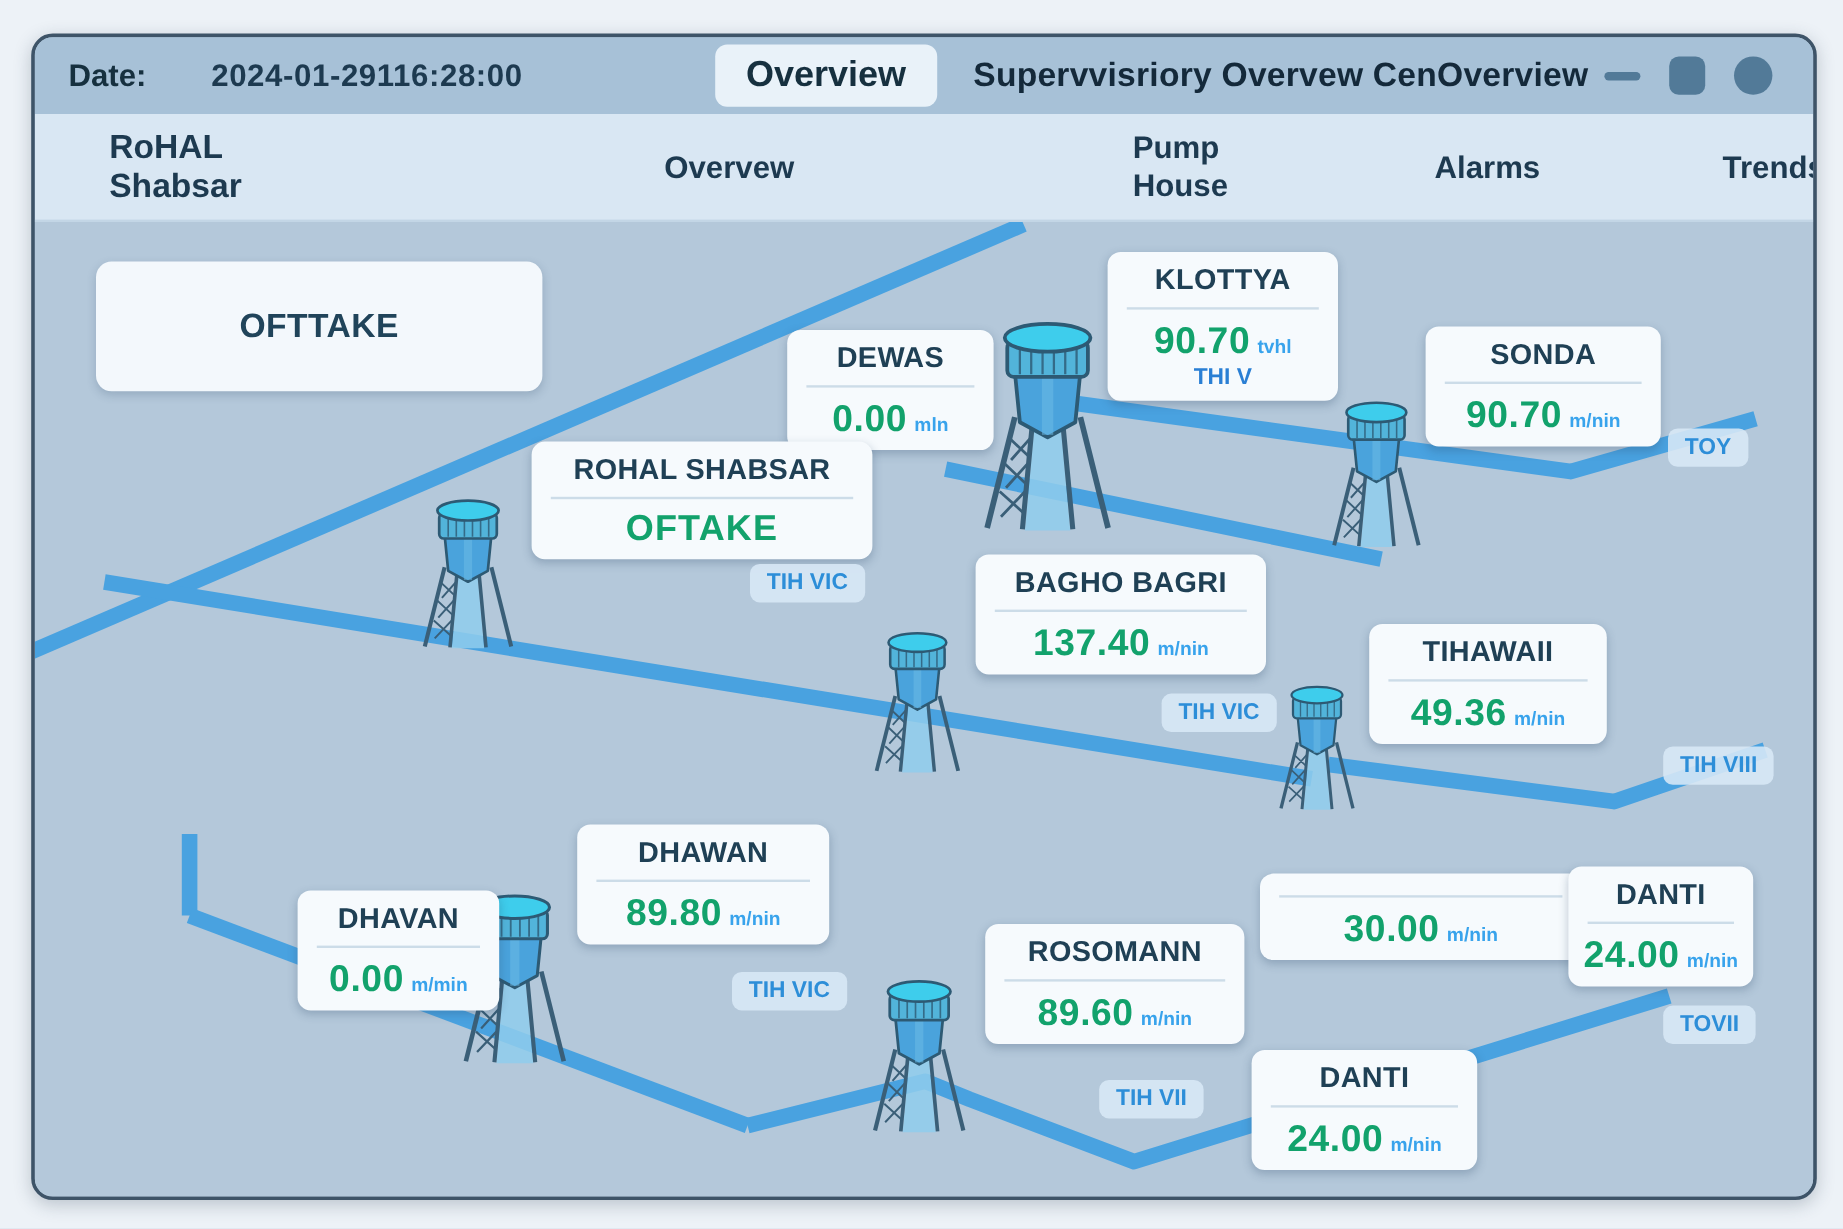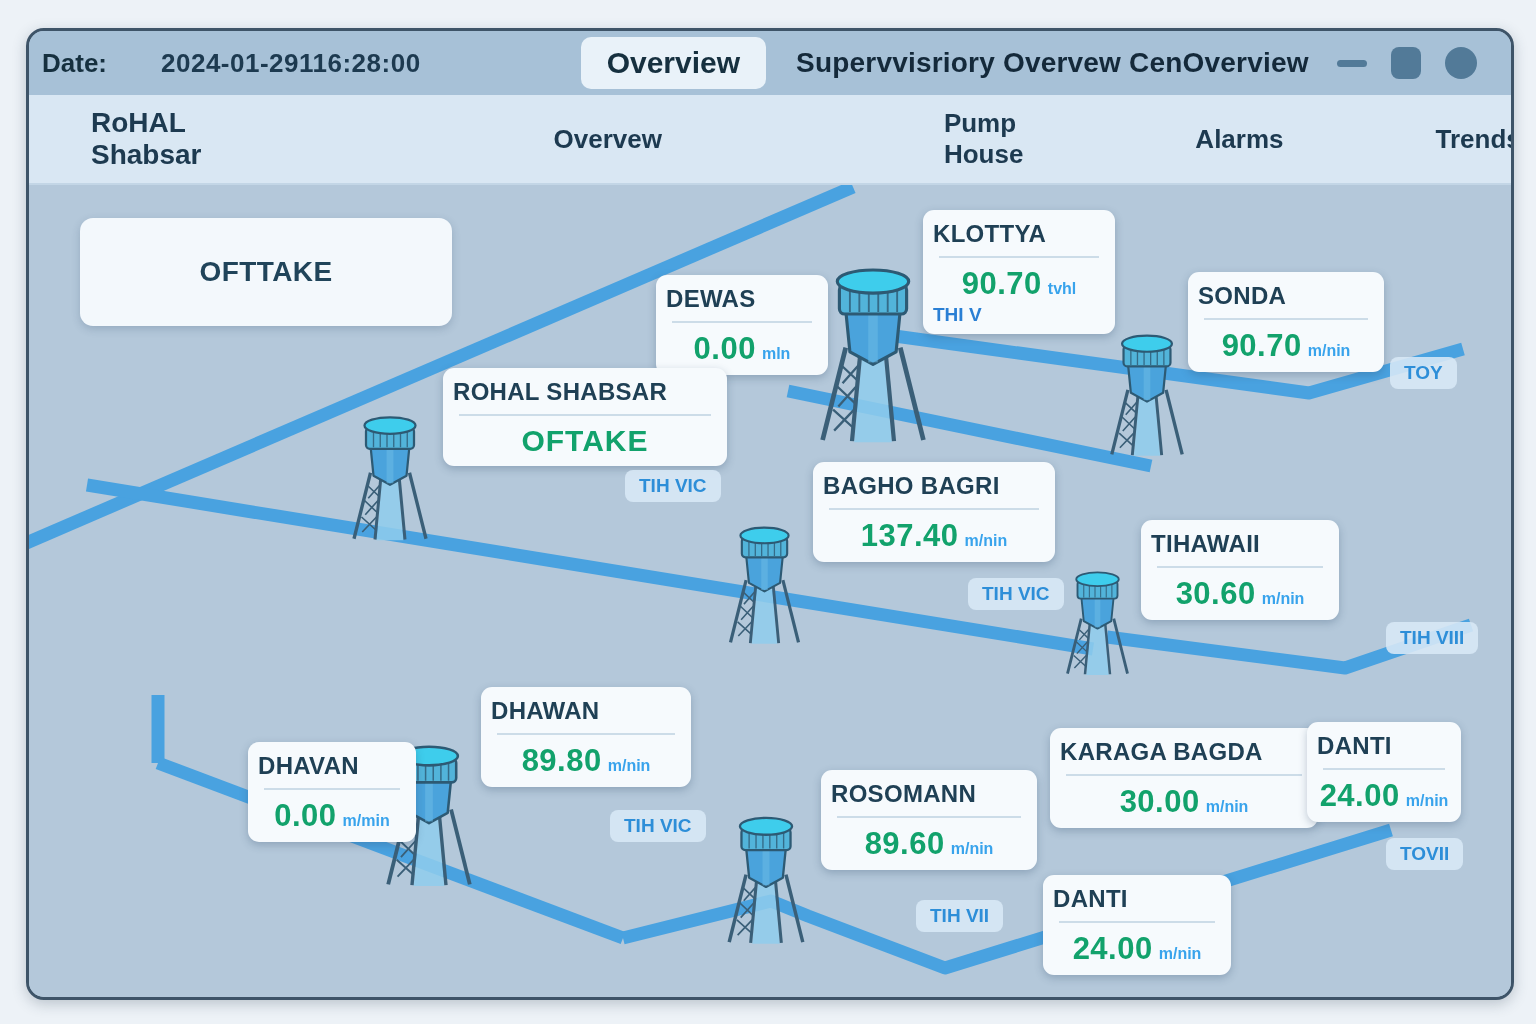--- a/index.html
+++ b/index.html
@@ -11,21 +11,21 @@
     position:relative;
   }
   .window{
     position:absolute;left:26px;top:28px;width:1482px;height:966px;
     border:3px solid #3e5468;border-radius:18px;overflow:hidden;
     background:#b4c8da;box-shadow:0 4px 14px rgba(40,60,80,.25);
   }
   
   .titlebar{
     height:64px;background:#a7c1d7;display:flex;align-items:center;
-    padding:0 13px;position:relative;
+    padding:0 28px;position:relative;
   }
   .date-label{font-size:26px;font-weight:700;color:#16303f;}
   .date-value{font-size:26px;font-weight:600;color:#1d3a50;margin-left:54px;letter-spacing:.5px;}
   .overview-btn{
     margin-left:160px;background:#e9f2f9;border:none;border-radius:10px;
     padding:9px 26px;font-size:30px;font-weight:700;color:#16303f;
     font-family:"Liberation Sans",sans-serif;cursor:pointer;
   }
   .app-title{font-size:28px;font-weight:700;color:#14293a;margin-left:30px;letter-spacing:.2px;}
   .win-controls{position:absolute;right:34px;top:0;height:64px;display:flex;align-items:center;gap:24px;}
@@ -44,21 +44,21 @@
   .nav-item.i2{margin-left:172px;}
   .nav-item.i3{margin-left:152px;}
   
   .canvas{position:relative;width:100%;height:812px;background:#b4c8da;overflow:hidden;}
   .pipes{position:absolute;left:0;top:0;}
   .tower{position:absolute;}
   
   .card{
     position:absolute;background:#f6fafd;border-radius:11px;
     box-shadow:0 3px 8px rgba(40,70,100,.28);
-    padding:10px 10px 8px;
+    padding:10px 10px 8px;text-align:center;
   }
   .card-title{font-size:24px;font-weight:700;color:#1f4055;letter-spacing:.3px;white-space:nowrap;}
   .card-divider{height:2px;background:#ccdce8;margin:8px 6px;}
   .card-valrow{display:flex;justify-content:center;align-items:baseline;gap:6px;}
   .value{font-size:31px;font-weight:700;color:#12a26c;letter-spacing:.5px;}
   .unit{font-size:16px;font-weight:700;color:#38a3ec;}
   .card-sub{font-size:19px;font-weight:700;color:#2a7fd4;margin-top:2px;}
   .card-sub:empty{display:none;}
   .value-text{font-size:30px;font-weight:800;color:#12a26c;letter-spacing:1px;}
   
@@ -199,21 +199,21 @@
       <div class="card-valrow">
           <span class="value">137.40</span>
           <span class="unit">m/nin</span>
         </div>
     </div>
 
     <div class="card" style="left:1112px;top:335px;width:178px">
       <div class="card-title">TIHAWAII</div>
       <div class="card-divider"></div>
       <div class="card-valrow">
-          <span class="value">30.60</span>
+          <span class="value">49.36</span>
           <span class="unit">m/nin</span>
         </div>
     </div>
 
     <div class="card" style="left:452px;top:502px;width:190px">
       <div class="card-title">DHAWAN</div>
       <div class="card-divider"></div>
       <div class="card-valrow">
           <span class="value">89.80</span>
           <span class="unit">m/nin</span>
@@ -232,21 +232,20 @@
     <div class="card" style="left:792px;top:585px;width:196px">
       <div class="card-title">ROSOMANN</div>
       <div class="card-divider"></div>
       <div class="card-valrow">
           <span class="value">89.60</span>
           <span class="unit">m/nin</span>
         </div>
     </div>
 
     <div class="card" style="left:1021px;top:543px;width:248px">
-      <div class="card-title">KARAGA BAGDA</div>
       <div class="card-divider"></div>
       <div class="card-valrow">
           <span class="value">30.00</span>
           <span class="unit">m/nin</span>
         </div>
     </div>
 
     <div class="card" style="left:1278px;top:537px;width:134px">
       <div class="card-title">DANTI</div>
       <div class="card-divider"></div>

